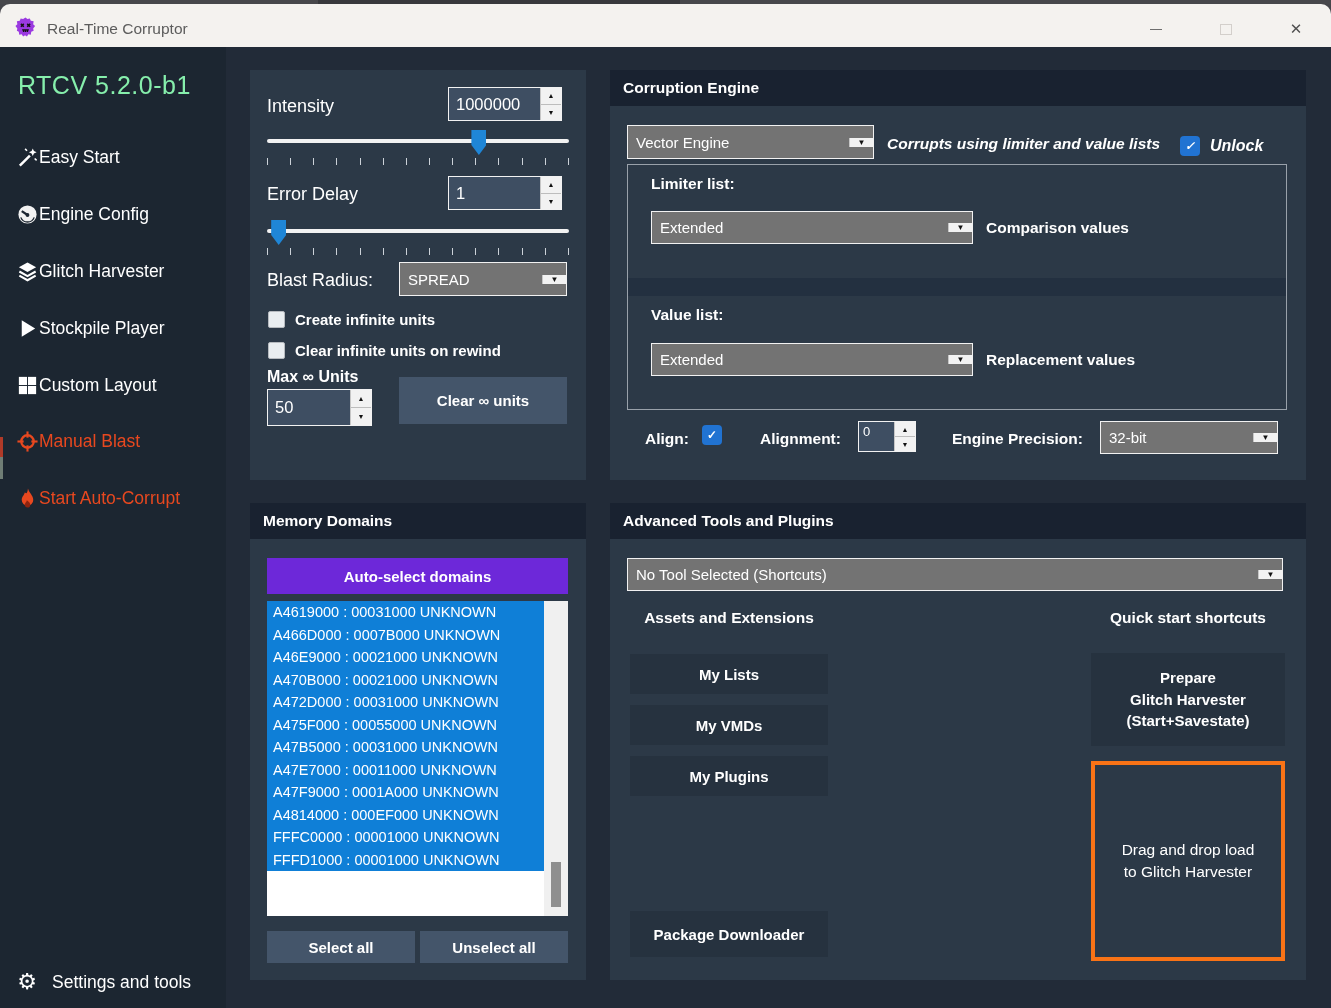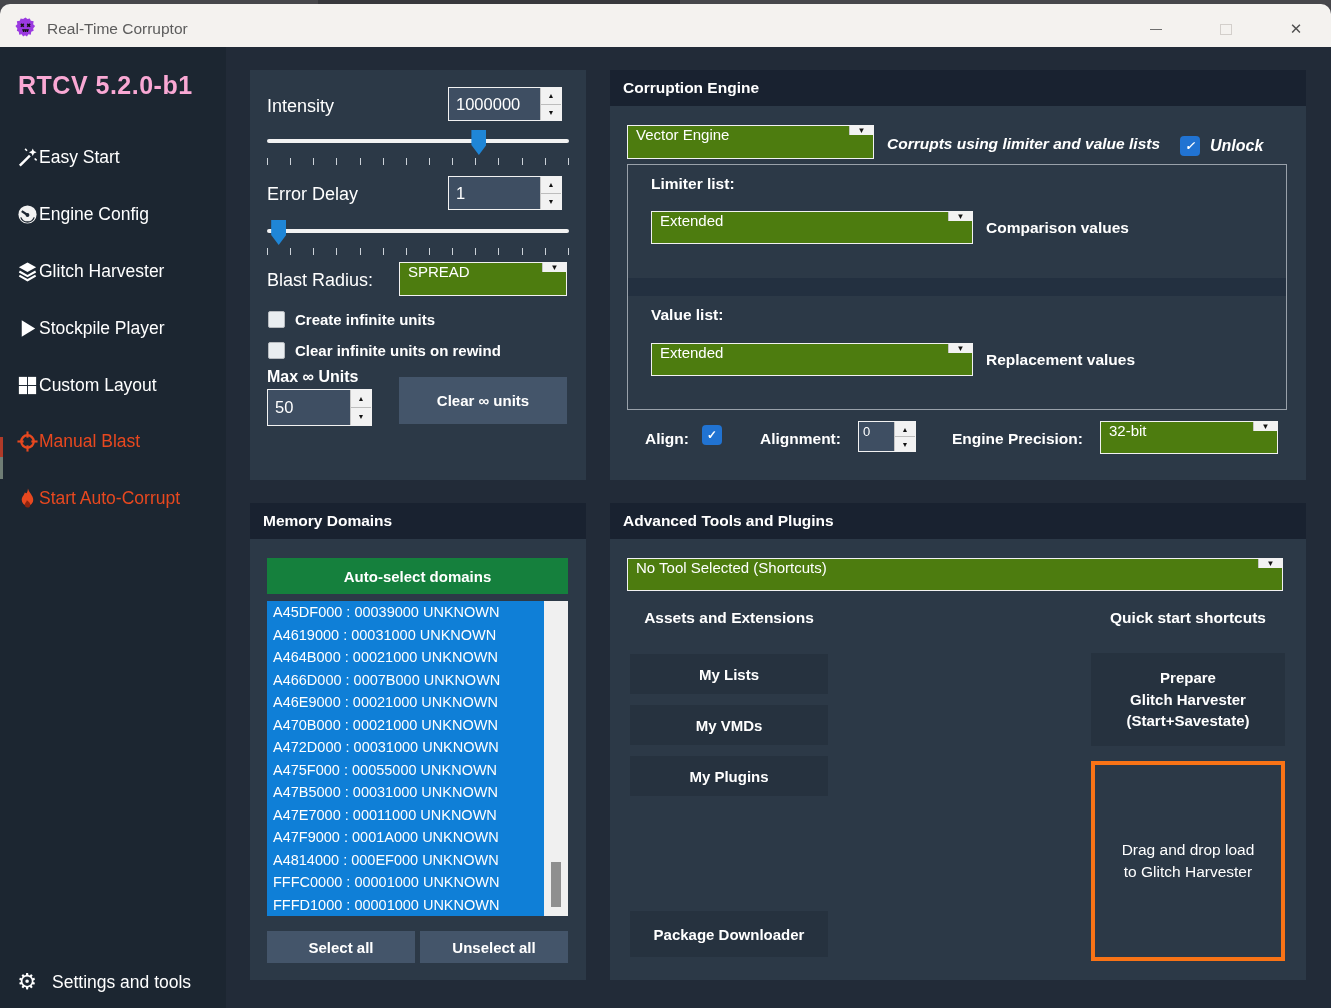--- a/index.html
+++ b/index.html
@@ -18,21 +18,21 @@
   .min-line{width:12px;height:1px;background:#6e6e6e}
   .max-box{width:12px;height:11px;border:1px solid #d3cfcb}
   .close-x{font-size:15px;color:#4f4f4f}
 
   
   .window-body{position:absolute;top:47px;left:0;width:1331px;height:961px;display:flex}
   .sidebar{width:226px;flex:none;background:#1c2631;position:relative}
   .main{flex:1;background:#222b38;position:relative}
 
   
-  .version{position:absolute;top:24px;left:18px;color:#f9a8d4;font-size:25px;font-weight:700;letter-spacing:.5px}
+  .version{position:absolute;top:24px;left:18px;color:#86efac;font-size:25px;font-weight:400;letter-spacing:.5px}
   .side-item{position:absolute;left:15px;height:28px;display:flex;align-items:center;
     color:#fff;font-size:17.5px;cursor:pointer;white-space:nowrap}
   .side-item.accent{color:#e8481f}
   .side-icon{width:24px;height:24px;display:flex;align-items:center;justify-content:center;flex:none}
   .side-footer{position:absolute;bottom:12px;left:15px;height:28px;display:flex;align-items:center;gap:13px;
     color:#fff;font-size:17.5px;cursor:pointer}
   .gear-glyph{font-size:22px;line-height:1;color:#fff}
   .edge-mark{position:absolute;left:0;width:3px}
   .edge-mark.red{top:390px;height:20px;background:#b03a28}
   .edge-mark.gray{top:410px;height:22px;background:#6f7d75}
@@ -42,21 +42,21 @@
   .panel-header{height:36px;background:#192230;color:#fff;font-weight:700;font-size:15.5px;
     display:flex;align-items:center;padding-left:13px}
   .panel-body{position:relative;height:calc(100% - 36px)}
   .lbl{position:absolute;color:#fff;white-space:nowrap}
   .lbl.big{font-size:18px}
   .lbl.med{font-size:16px;font-weight:600}
   .lbl.sm{font-size:15.5px;font-weight:600}
   .lbl.italic{font-style:italic}
 
   
-  .dropdown{position:absolute;display:flex;align-items:flex-start;border:1px solid #f2f2f2;background:#4d7c0f;cursor:pointer}
+  .dropdown{position:absolute;display:flex;align-items:center;border:1px solid #f2f2f2;background:#737373;cursor:pointer}
   .dd-value{flex:1;display:flex;align-items:center;padding-left:8px;color:#fff;font-size:15px;white-space:nowrap;overflow:hidden}
   .dd-btn{width:24px;flex:none;background:#f2f2f2;border-left:1px solid #c6c6c6;display:flex;align-items:center;justify-content:center}
   .dd-arrow{font-size:8px;color:#121212}
 
   .spinner{position:absolute;display:flex;align-items:stretch;border:1px solid #f2f2f2;background:#3e4e62}
   .spin-value{flex:1;display:flex;align-items:center;padding:0 7px;color:#fff;font-size:16.5px;overflow:hidden}
   .spin-value.sm{font-size:13px;align-items:flex-start;padding:2px 4px}
   .spin-btns{width:21px;flex:none;display:flex;flex-direction:column;border-left:1px solid #c6c6c6}
   .spin-btn{flex:1;background:#f2f2f2;display:flex;align-items:center;justify-content:center;
     font-size:7px;color:#121212;cursor:pointer}
@@ -70,21 +70,21 @@
     background-image:repeating-linear-gradient(90deg,#ccd2d8 0,#ccd2d8 1px,transparent 1px,transparent 23.15px)}
 
   .check-row{position:absolute;display:flex;align-items:center;gap:10px;color:#fff;font-size:15px;font-weight:600;cursor:pointer}
   .checkbox{width:17px;height:17px;background:#e9edf0;border:1px solid #b6babf;border-radius:2px;flex:none}
   .checkbox.checked{width:20px;height:20px;background:#2173d2;border:none;border-radius:4px;
     display:flex;align-items:center;justify-content:center;color:#fff;font-size:12px;font-weight:700}
 
   .btn{position:absolute;display:flex;align-items:center;justify-content:center;color:#fff;
     font-size:15px;font-weight:600;cursor:pointer;text-align:center}
   .btn-light{background:#44556a}
-  .btn-lighter{background:#15803d}
+  .btn-lighter{background:#6d28d9}
   .btn-dark{background:#26323f}
   .pre{white-space:pre-line;line-height:1.45}
 
   .groupbox{position:absolute;left:17px;top:58px;width:660px;height:246px;border:1px solid #99a1aa;background:#2c3947}
   .gb-sep{position:absolute;left:0;top:113px;width:100%;height:18px;background:#233040}
 
   
   .listbox{position:absolute;left:17px;top:62px;width:301px;height:315px;background:#fff;display:flex}
   .list-items{flex:1;overflow:hidden}
   .domain-item{height:22.5px;line-height:22.5px;background:#0f7fd7;color:#fff;font-size:14.5px;
@@ -339,23 +339,21 @@
         </div>
       </div>
     </section>
 
     <section class="panel" style="left:24px;top:456px;width:336px;height:477px">
       <div class="panel-header">Memory Domains</div>
       <div class="panel-body">
         <div class="btn btn-lighter" style="left:17px;top:19px;width:301px;height:36px">Auto-select domains</div>
         <div class="listbox">
           <div class="list-items">
-              <div class="domain-item">A45DF000 : 00039000 UNKNOWN</div>
               <div class="domain-item">A4619000 : 00031000 UNKNOWN</div>
-              <div class="domain-item">A464B000 : 00021000 UNKNOWN</div>
               <div class="domain-item">A466D000 : 0007B000 UNKNOWN</div>
               <div class="domain-item">A46E9000 : 00021000 UNKNOWN</div>
               <div class="domain-item">A470B000 : 00021000 UNKNOWN</div>
               <div class="domain-item">A472D000 : 00031000 UNKNOWN</div>
               <div class="domain-item">A475F000 : 00055000 UNKNOWN</div>
               <div class="domain-item">A47B5000 : 00031000 UNKNOWN</div>
               <div class="domain-item">A47E7000 : 00011000 UNKNOWN</div>
               <div class="domain-item">A47F9000 : 0001A000 UNKNOWN</div>
               <div class="domain-item">A4814000 : 000EF000 UNKNOWN</div>
               <div class="domain-item">FFFC0000 : 00001000 UNKNOWN</div>

